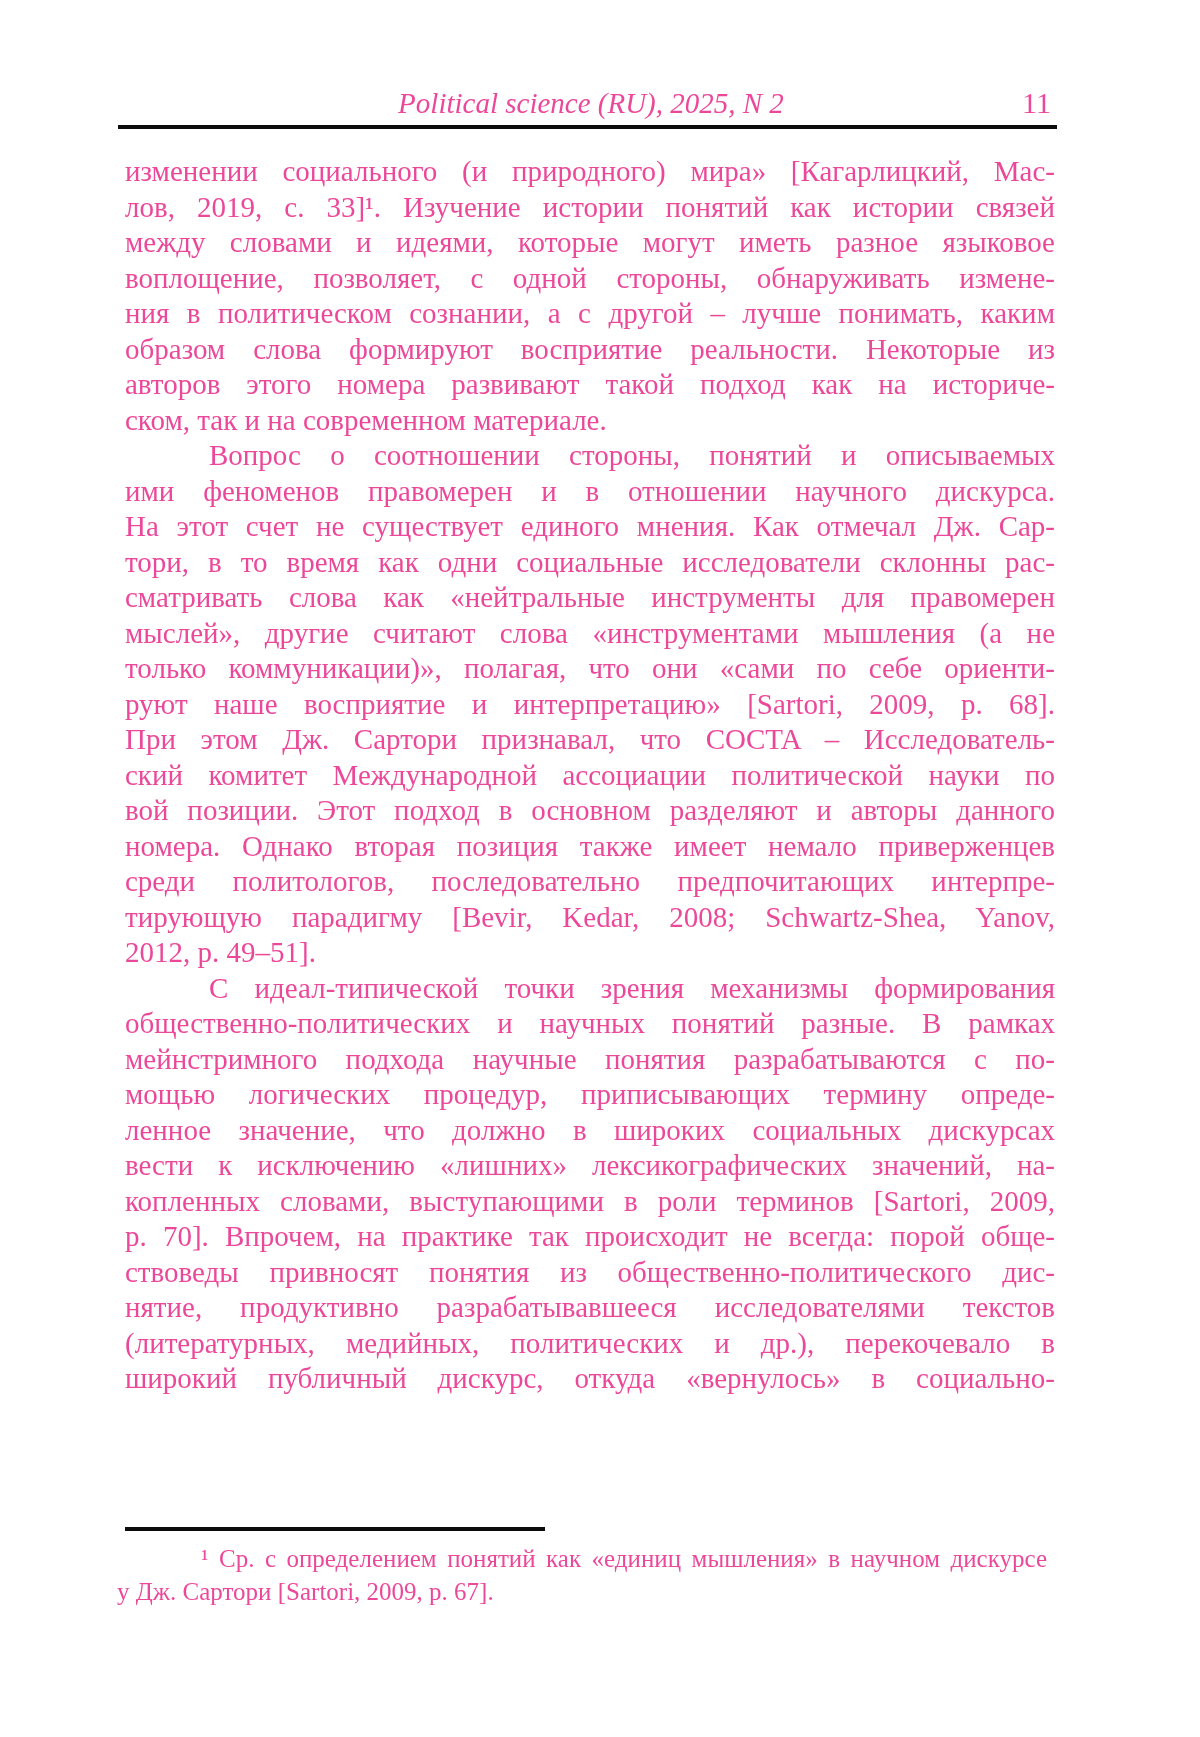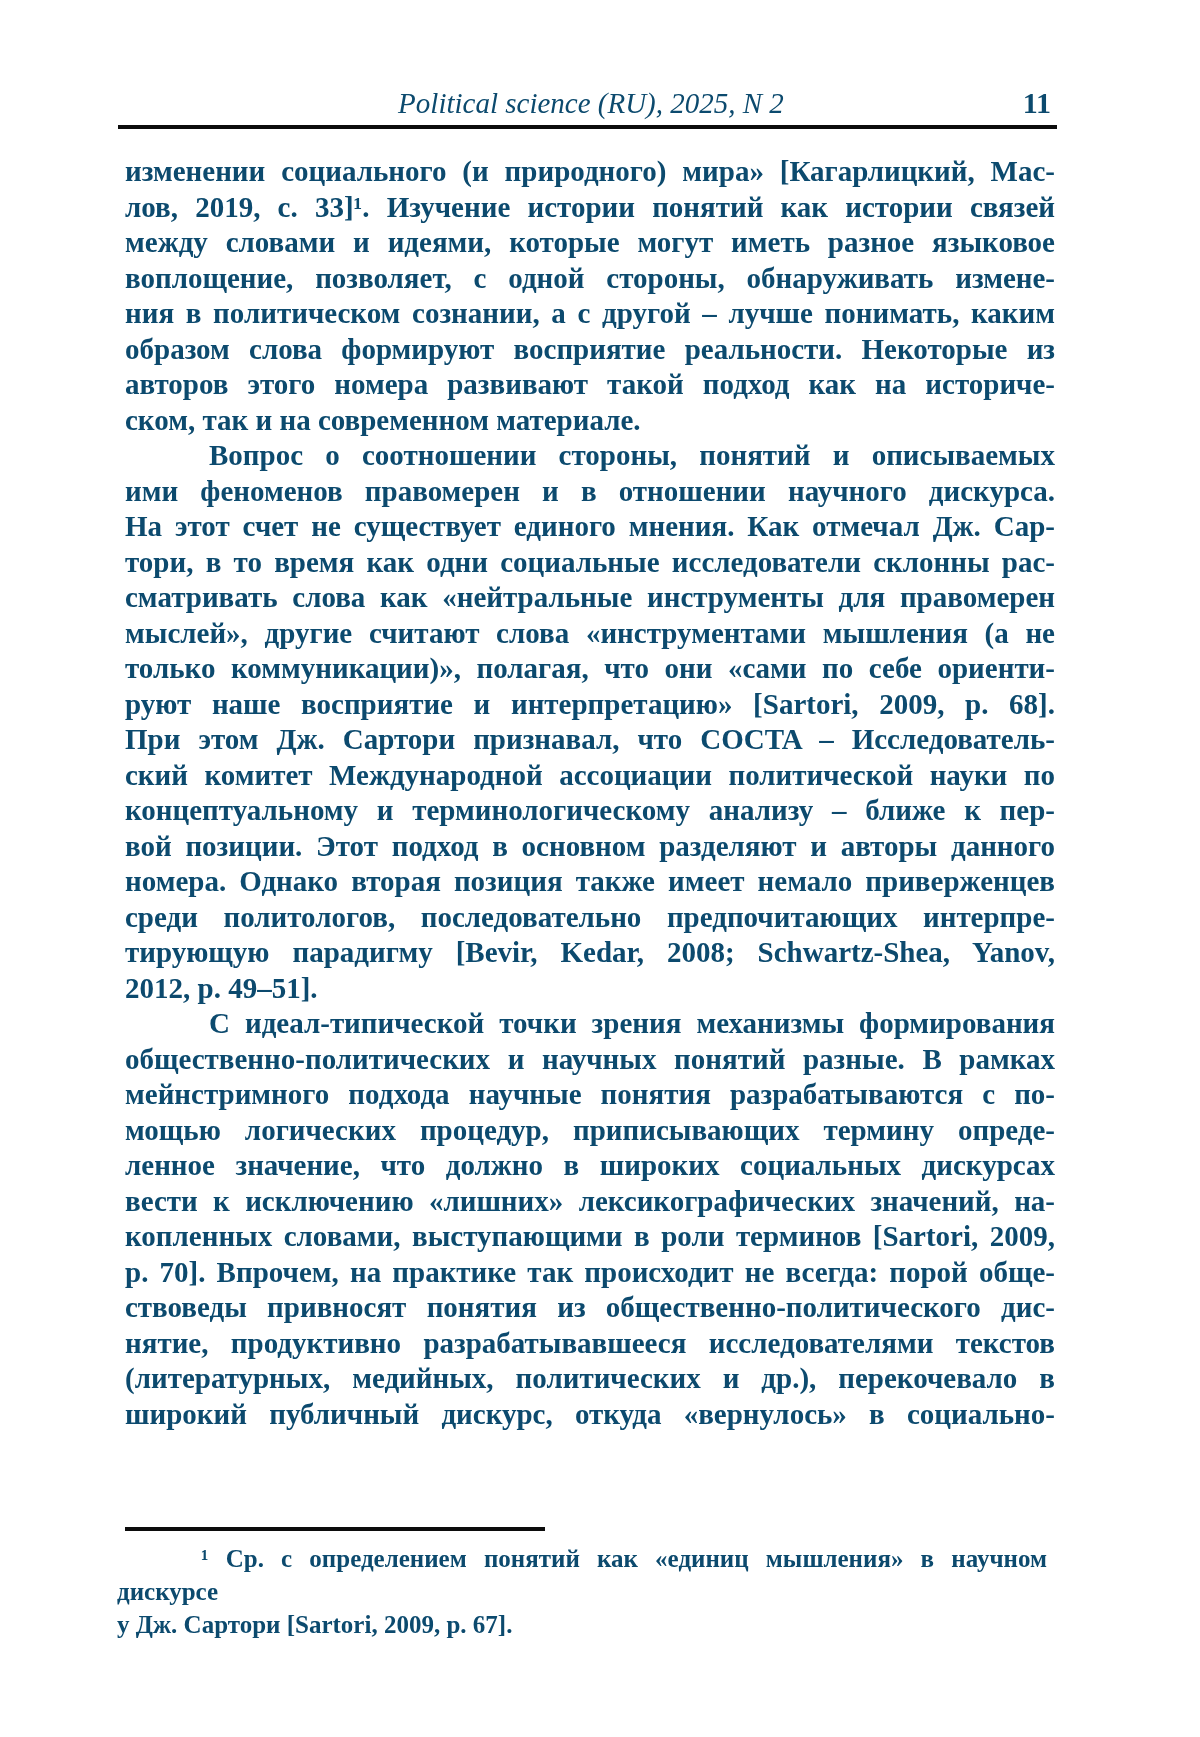--- a/index.html
+++ b/index.html
@@ -2,21 +2,21 @@
 <html lang="ru"><head>
 <meta charset="utf-8">
 <style>
   html, body { margin: 0; padding: 0; background: #e8e8e8; }
   .page {
     position: relative;
     width: 1200px;
     height: 1737px;
     background: #ffffff;
     margin: 0 auto;
-    color: #0c4a6e;
+    color: #ec4899;
     font-family: "Liberation Serif", "DejaVu Serif", serif;
     overflow: hidden;
   }
   
   .header {
     position: absolute;
     left: 125px;
     top: 86px;
     width: 932px;
     height: 34px;
@@ -27,21 +27,21 @@
     text-align: center;
     font-style: italic;
     font-size: 29px;
     line-height: 34px;
     white-space: nowrap;
   }
   .pagenum {
     position: absolute;
     right: 6px;
     top: 0;
-    font-weight: bold;
+    font-weight: normal;
     font-size: 30px;
     line-height: 34px;
   }
   .header-rule {
     position: absolute;
     left: 118px;
     top: 125px;
     width: 939px;
     height: 4px;
     background: #0c0c0c;
@@ -52,21 +52,20 @@
     left: 125px;
     top: 154px;
     width: 930px;
     font-size: 29px;
     line-height: 35.5px;
   }
   .line {
     text-align: justify;
     text-align-last: justify;
     white-space: normal;
-    font-weight: bold;
   }
   .line.flush-left { text-align-last: left; }
   .line.indent { text-indent: 84px; }
   
   .footnote-rule {
     position: absolute;
     left: 125px;
     top: 1527px;
     width: 420px;
     height: 4px;
@@ -105,21 +104,20 @@
       <div class="line indent">Вопрос о соотношении стороны, понятий и описываемых</div>
       <div class="line">ими феноменов правомерен и в отношении научного дискурса.</div>
       <div class="line">На этот счет не существует единого мнения. Как отмечал Дж. Сар-</div>
       <div class="line">тори, в то время как одни социальные исследователи склонны рас-</div>
       <div class="line">сматривать слова как «нейтральные инструменты для правомерен</div>
       <div class="line">мыслей», другие считают слова «инструментами мышления (а не</div>
       <div class="line">только коммуникации)», полагая, что они «сами по себе ориенти-</div>
       <div class="line">руют наше восприятие и интерпретацию» [Sartori, 2009, p. 68].</div>
       <div class="line">При этом Дж. Сартори признавал, что COCTA – Исследователь-</div>
       <div class="line">ский комитет Международной ассоциации политической науки по</div>
-      <div class="line">концептуальному и терминологическому анализу – ближе к пер-</div>
       <div class="line">вой позиции. Этот подход в основном разделяют и авторы данного</div>
       <div class="line">номера. Однако вторая позиция также имеет немало приверженцев</div>
       <div class="line">среди политологов, последовательно предпочитающих интерпре-</div>
       <div class="line">тирующую парадигму [Bevir, Kedar, 2008; Schwartz-Shea, Yanov,</div>
       <div class="line flush-left">2012, p. 49–51].</div>
       <div class="line indent">С идеал-типической точки зрения механизмы формирования</div>
       <div class="line">общественно-политических и научных понятий разные. В рамках</div>
       <div class="line">мейнстримного подхода научные понятия разрабатываются с по-</div>
       <div class="line">мощью логических процедур, приписывающих термину опреде-</div>
       <div class="line">ленное значение, что должно в широких социальных дискурсах</div>

